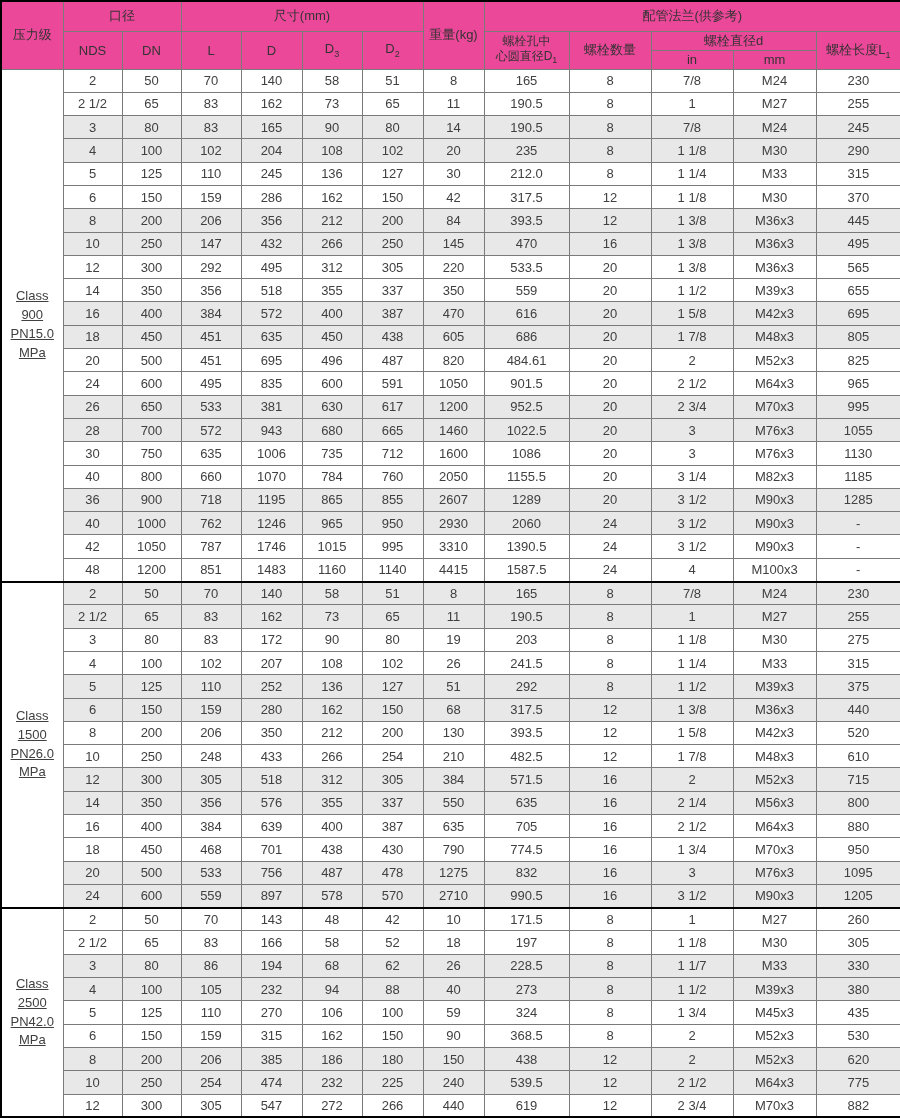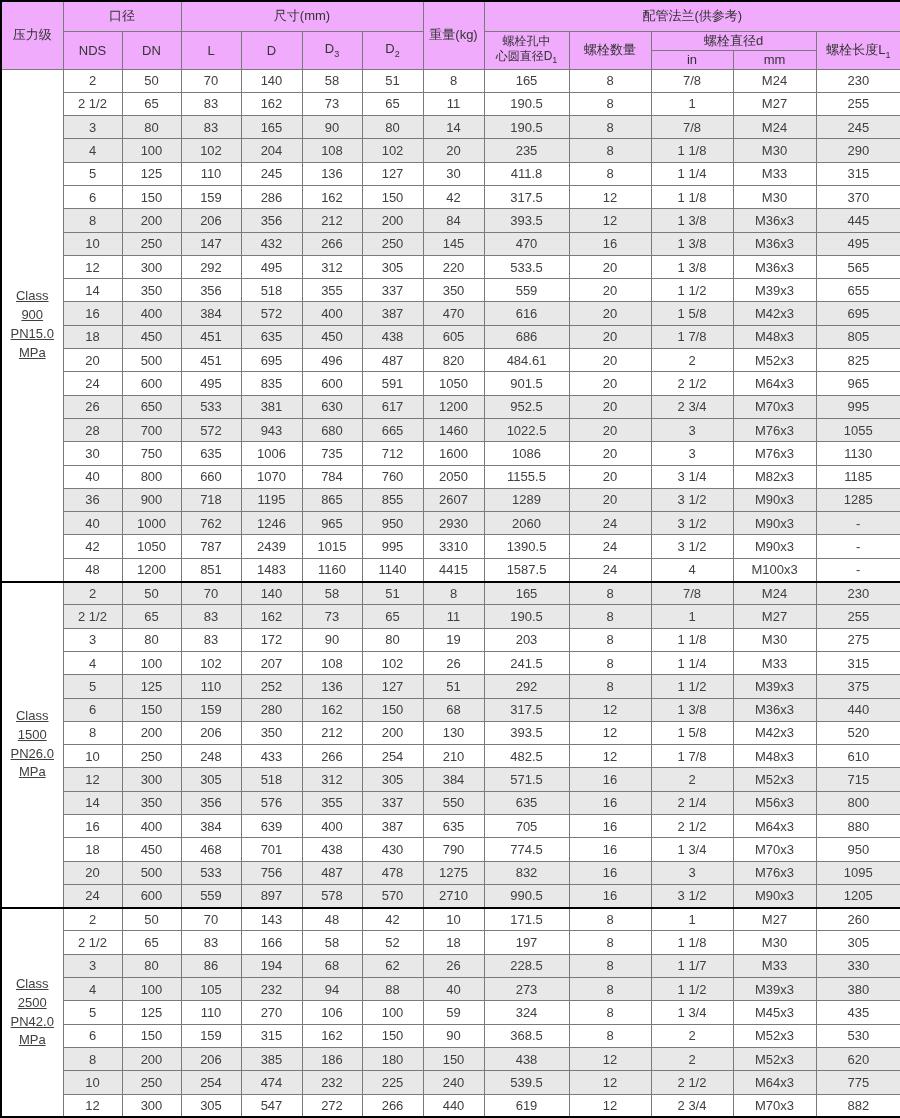--- a/index.html
+++ b/index.html
@@ -49,21 +49,21 @@
   tbody tr.section-start td { border-top: 2px solid #000000; }
   tbody tr:first-child td { border-top: none; }
   td.class-cell {
     background: #ffffff !important;
     font-size: 13px;
     line-height: 1.45;
     white-space: normal;
     text-decoration: underline;
   }
 </style>
-<style>thead th{background:#f0abfc;}tbody tr.alt td{background:#e8e8e8;}tbody td{color:#404040;}</style></head>
+<style>thead th{background:#ec4899;}tbody tr.alt td{background:#e8e8e8;}tbody td{color:#404040;}</style></head>
 <body>
 
 <div id="page">
   <table class="spec">
     <colgroup>
       <col style="width:62px">
         <col style="width:59px">
         <col style="width:59px">
       <col style="width:60px">
         <col style="width:61px">
@@ -160,21 +160,21 @@
           <td>290</td>
         </tr>
         <tr>
           <td>5</td>
           <td>125</td>
           <td>110</td>
           <td>245</td>
           <td>136</td>
           <td>127</td>
           <td>30</td>
-          <td>411.8</td>
+          <td>212.0</td>
           <td>8</td>
           <td>1 1/4</td>
           <td>M33</td>
           <td>315</td>
         </tr>
         <tr>
           <td>6</td>
           <td>150</td>
           <td>159</td>
           <td>286</td>
@@ -380,21 +380,21 @@
           <td>2060</td>
           <td>24</td>
           <td>3 1/2</td>
           <td>M90x3</td>
           <td>-</td>
         </tr>
         <tr>
           <td>42</td>
           <td>1050</td>
           <td>787</td>
-          <td>2439</td>
+          <td>1746</td>
           <td>1015</td>
           <td>995</td>
           <td>3310</td>
           <td>1390.5</td>
           <td>24</td>
           <td>3 1/2</td>
           <td>M90x3</td>
           <td>-</td>
         </tr>
         <tr>

